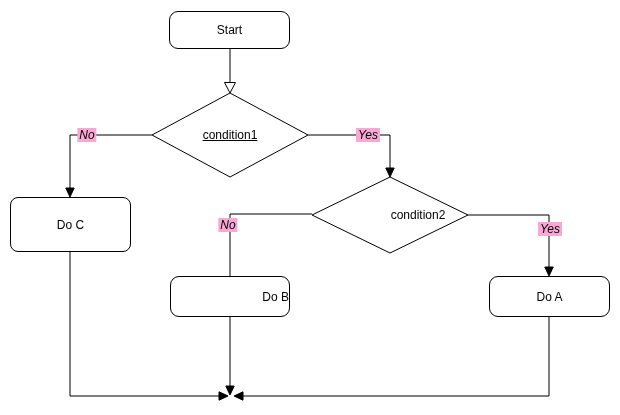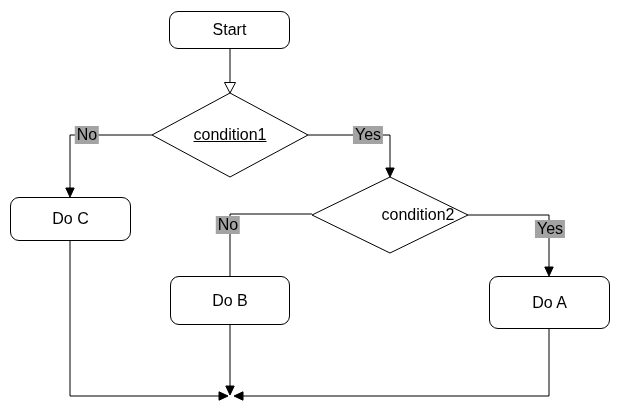--- a/index.html
+++ b/index.html
@@ -6,21 +6,21 @@
     margin: 0;
     padding: 0;
     background: #ffffff;
   }
   .canvas {
     position: relative;
     width: 620px;
     height: 415px;
     background: #ffffff;
     font-family: "Liberation Sans", sans-serif;
-    font-size: 16px;
+    font-size: 12px;
     color: #000000;
     overflow: hidden;
   }
   .edges-layer {
     position: absolute;
     left: 0;
     top: 0;
   }
   .edge {
     fill: none;
@@ -54,23 +54,24 @@
     white-space: nowrap;
   }
   .diamond-label {
     position: absolute;
     transform: translate(-50%, -50%);
     white-space: nowrap;
   }
   .edge-label {
     position: absolute;
     transform: translate(-50%, -50%);
-    background: #a3a3a3;
+    background: #f9a8d4;
     padding: 0 2px;
     white-space: nowrap;
+    font-style: italic;
   }
 </style>
 </head>
 <body>
 
 <div class="canvas">
 
   <svg class="edges-layer" width="620" height="415" viewBox="0 0 620 415">
 
     <g>
@@ -113,29 +114,29 @@
     </g>
 
     <polygon class="diamond" points="230,93 308,135 230,177 152,135"></polygon>
     <polygon class="diamond" points="390,177 468,215 390,253 312,215"></polygon>
   </svg>
 
   <div class="node" style="left:169px; top:11px; width:121px; height:38px;">
     <span>Start</span>
   </div>
 
-  <div class="node" style="left:10px; top:197px; width:121px; height:44px;">
+  <div class="node" style="left:10px; top:197px; width:121px; height:55px;border-radius:8px;">
     <span>Do C</span>
   </div>
 
-  <div class="node" style="left:170px; top:276px; width:120px; height:49px;">
+  <div class="node" style="left:170px; top:276px; width:120px; height:41px;justify-content:flex-end;">
     <span>Do B</span>
   </div>
 
-  <div class="node" style="left:489px; top:276px; width:121px; height:53px;">
+  <div class="node" style="left:489px; top:276px; width:121px; height:41px;">
     <span>Do A</span>
   </div>
 
   <div class="diamond-label" style="left:230px; top:135px;text-decoration:underline;">condition1</div>
   <div class="diamond-label" style="left:390px; top:215px;margin-left:28px;">condition2</div>
 
   <div class="edge-label" style="left:87px; top:135px;">No</div>
   <div class="edge-label" style="left:368px; top:135px;">Yes</div>
   <div class="edge-label" style="left:228px; top:225px;">No</div>
   <div class="edge-label" style="left:550px; top:229px;">Yes</div>

